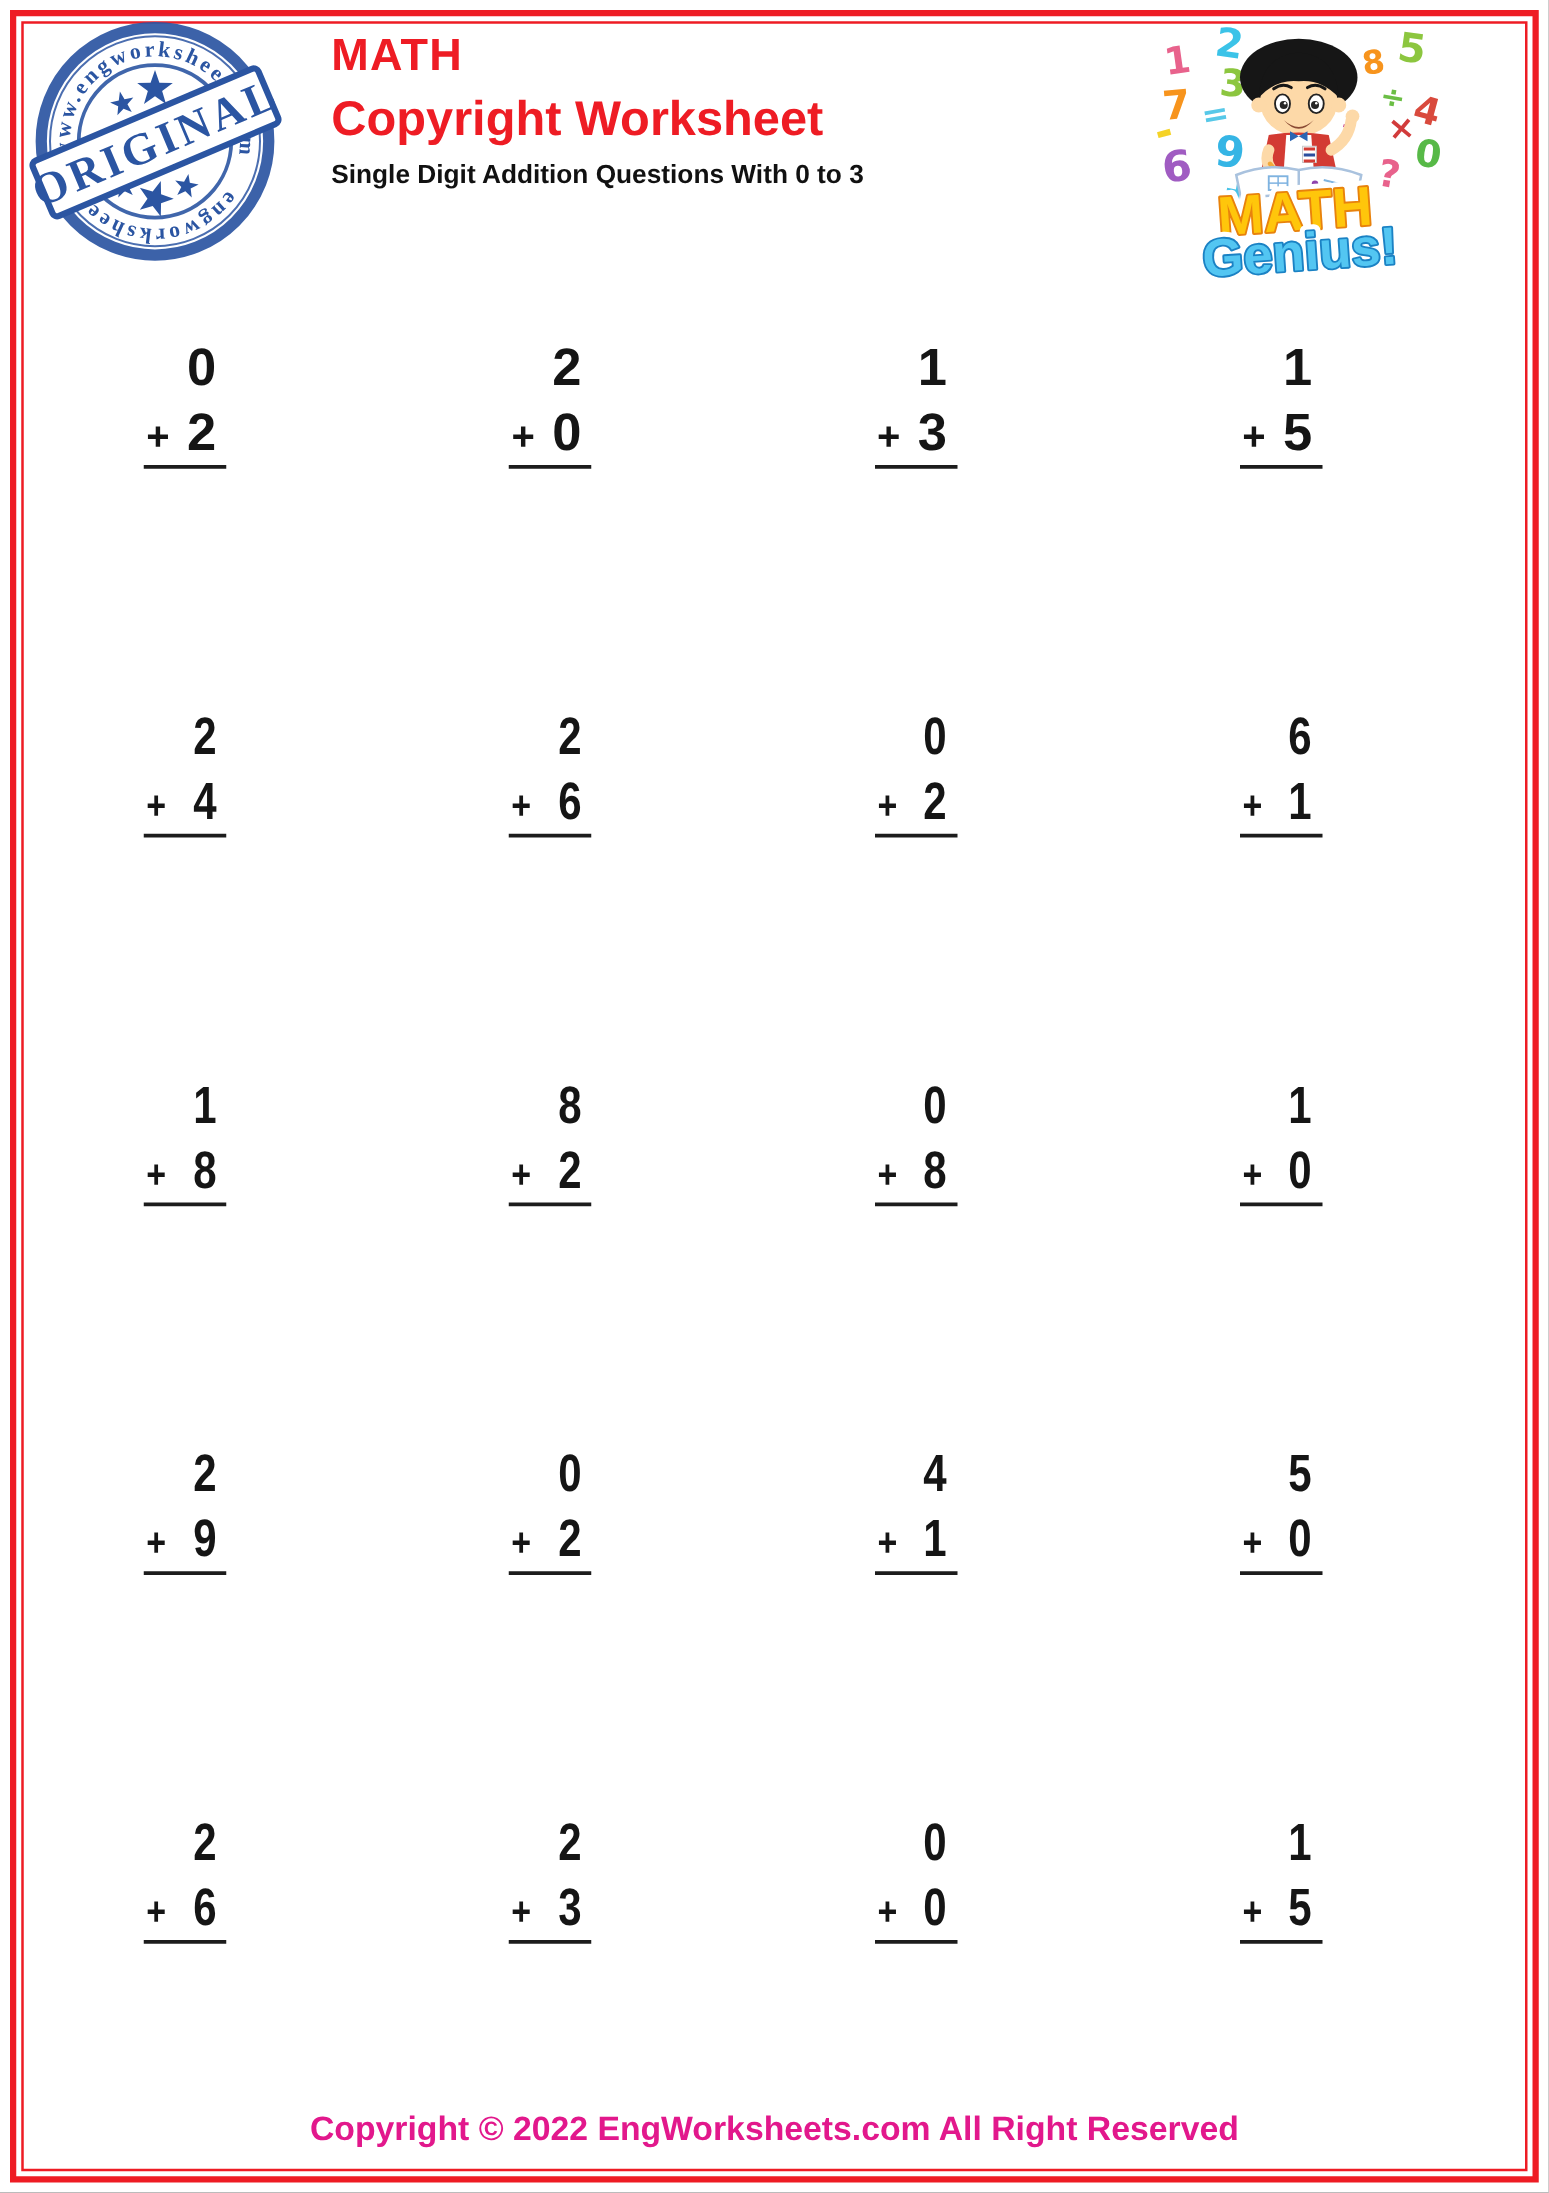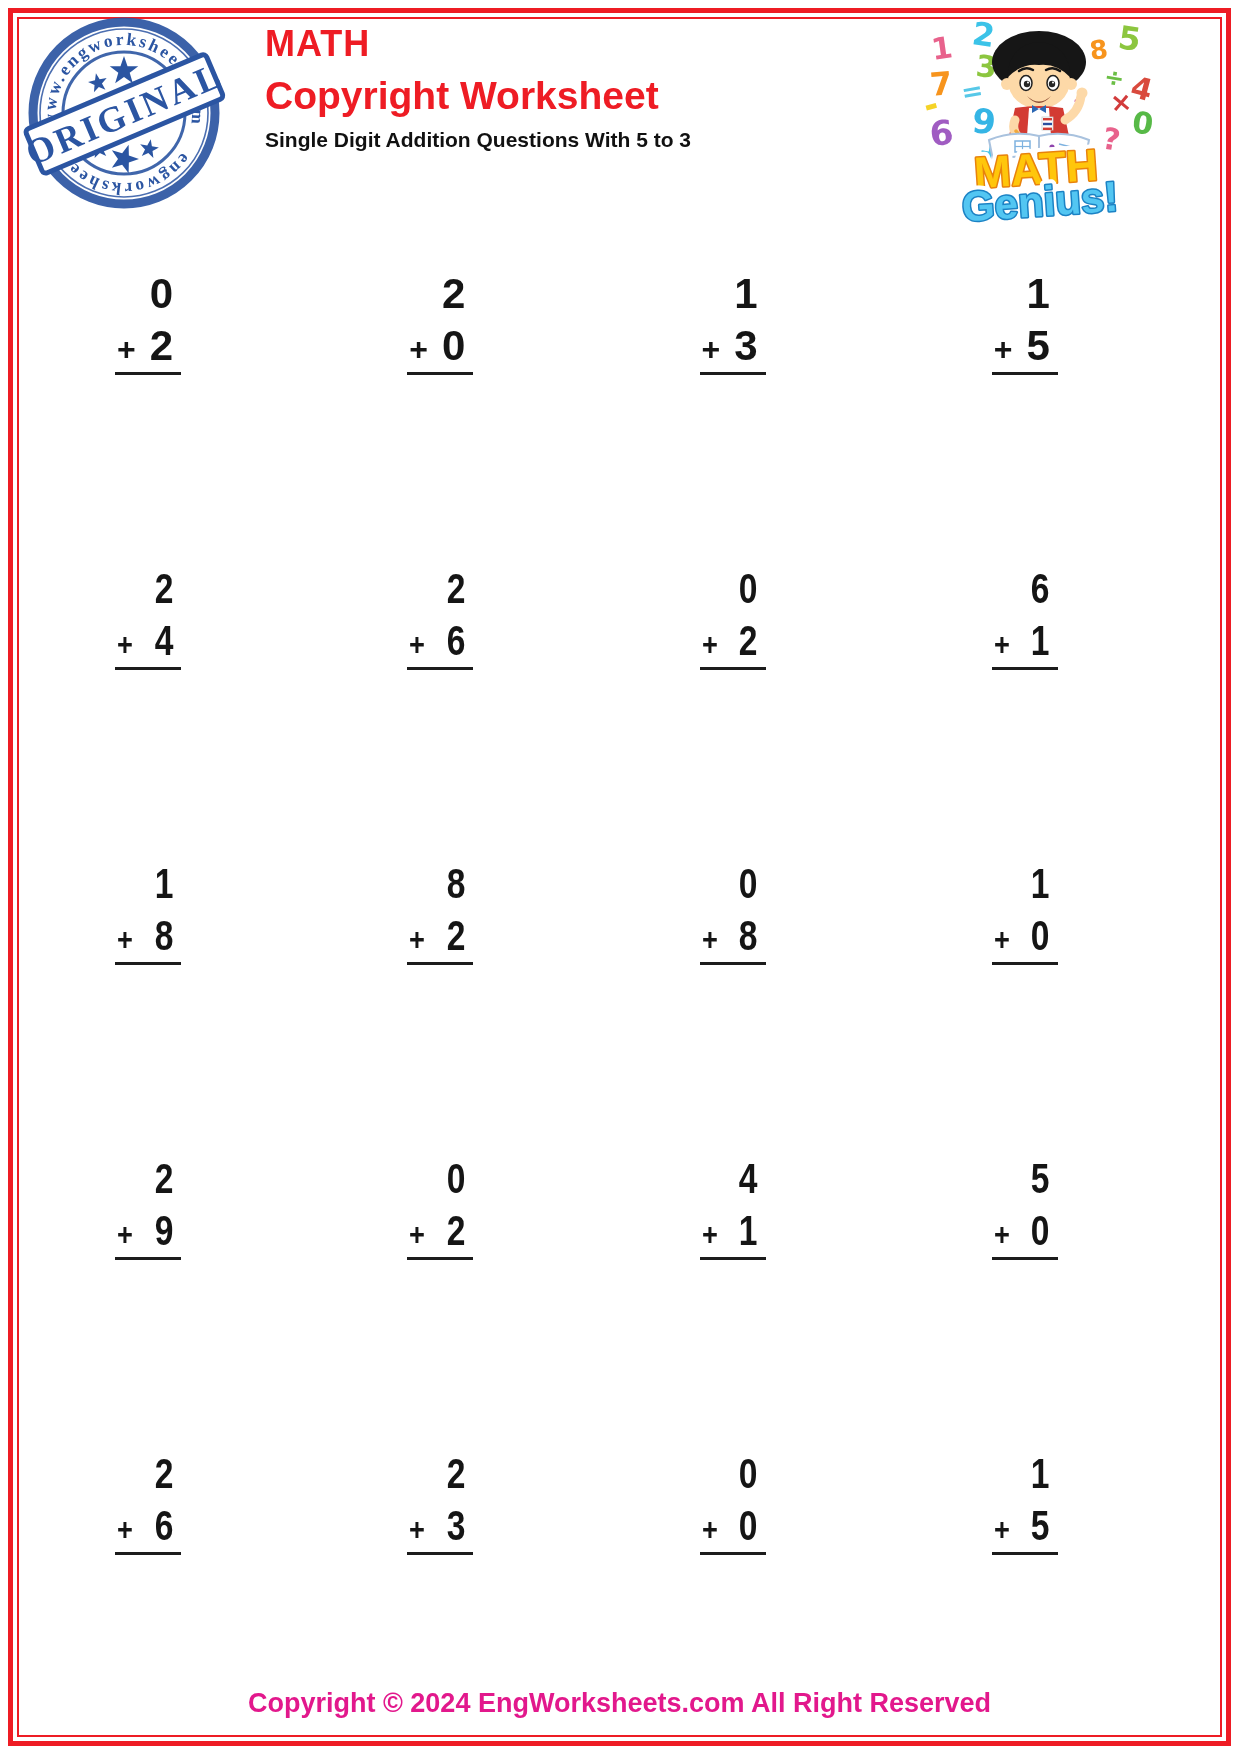--- a/index.html
+++ b/index.html
@@ -67,21 +67,21 @@
     </g>
     <g transform="rotate(-23 100 100)">
       <rect x="2" y="77" width="196" height="48" fill="#ffffff" stroke="#2B55A2" stroke-width="5" rx="4"></rect>
       <text x="100" y="113" text-anchor="middle" font-family="Liberation Serif, serif" font-size="36" font-weight="bold" fill="#2B55A2" letter-spacing="3">ORIGINAL</text>
     </g>
   </svg>
 
   <div class="header">
     <div class="title1">MATH</div>
     <div class="title2">Copyright Worksheet</div>
-    <div class="subtitle">Single Digit Addition Questions With 5 to 3</div>
+    <div class="subtitle">Single Digit Addition Questions With 0 to 3</div>
   </div>
 
   <svg class="logo" viewBox="0 0 240 216">
     <g font-family="DejaVu Sans, sans-serif" font-weight="bold">
         <text x="14" y="52" fill="#E8628C" font-size="30" transform="rotate(-8 14 52)">1</text>
         <text x="52" y="36" fill="#3BC3E8" font-size="32" transform="rotate(8 52 36)">2</text>
         <text x="56" y="68" fill="#8CC63F" font-size="30" transform="rotate(5 56 68)">3</text>
         <text x="12" y="88" fill="#F7941D" font-size="32" transform="rotate(-5 12 88)">7</text>
         <text x="44" y="94" fill="#57C8E8" font-size="26" transform="rotate(-10 44 94)">=</text>
         <text x="8" y="110" fill="#F5D327" font-size="34" transform="rotate(-15 8 110)">-</text>
@@ -279,15 +279,15 @@
       </div>
       <div class="problem narrow">
         <div class="top-digit"><span class="d">1</span></div>
         <div class="op-row">
           <span class="plus">+</span>
           <span class="bot">5</span>
         </div>
       </div>
     </div>
 
-  <div class="footer">Copyright © 2024 EngWorksheets.com All Right Reserved</div>
+  <div class="footer">Copyright © 2022 EngWorksheets.com All Right Reserved</div>
 
 </div>
 
 </body></html>

